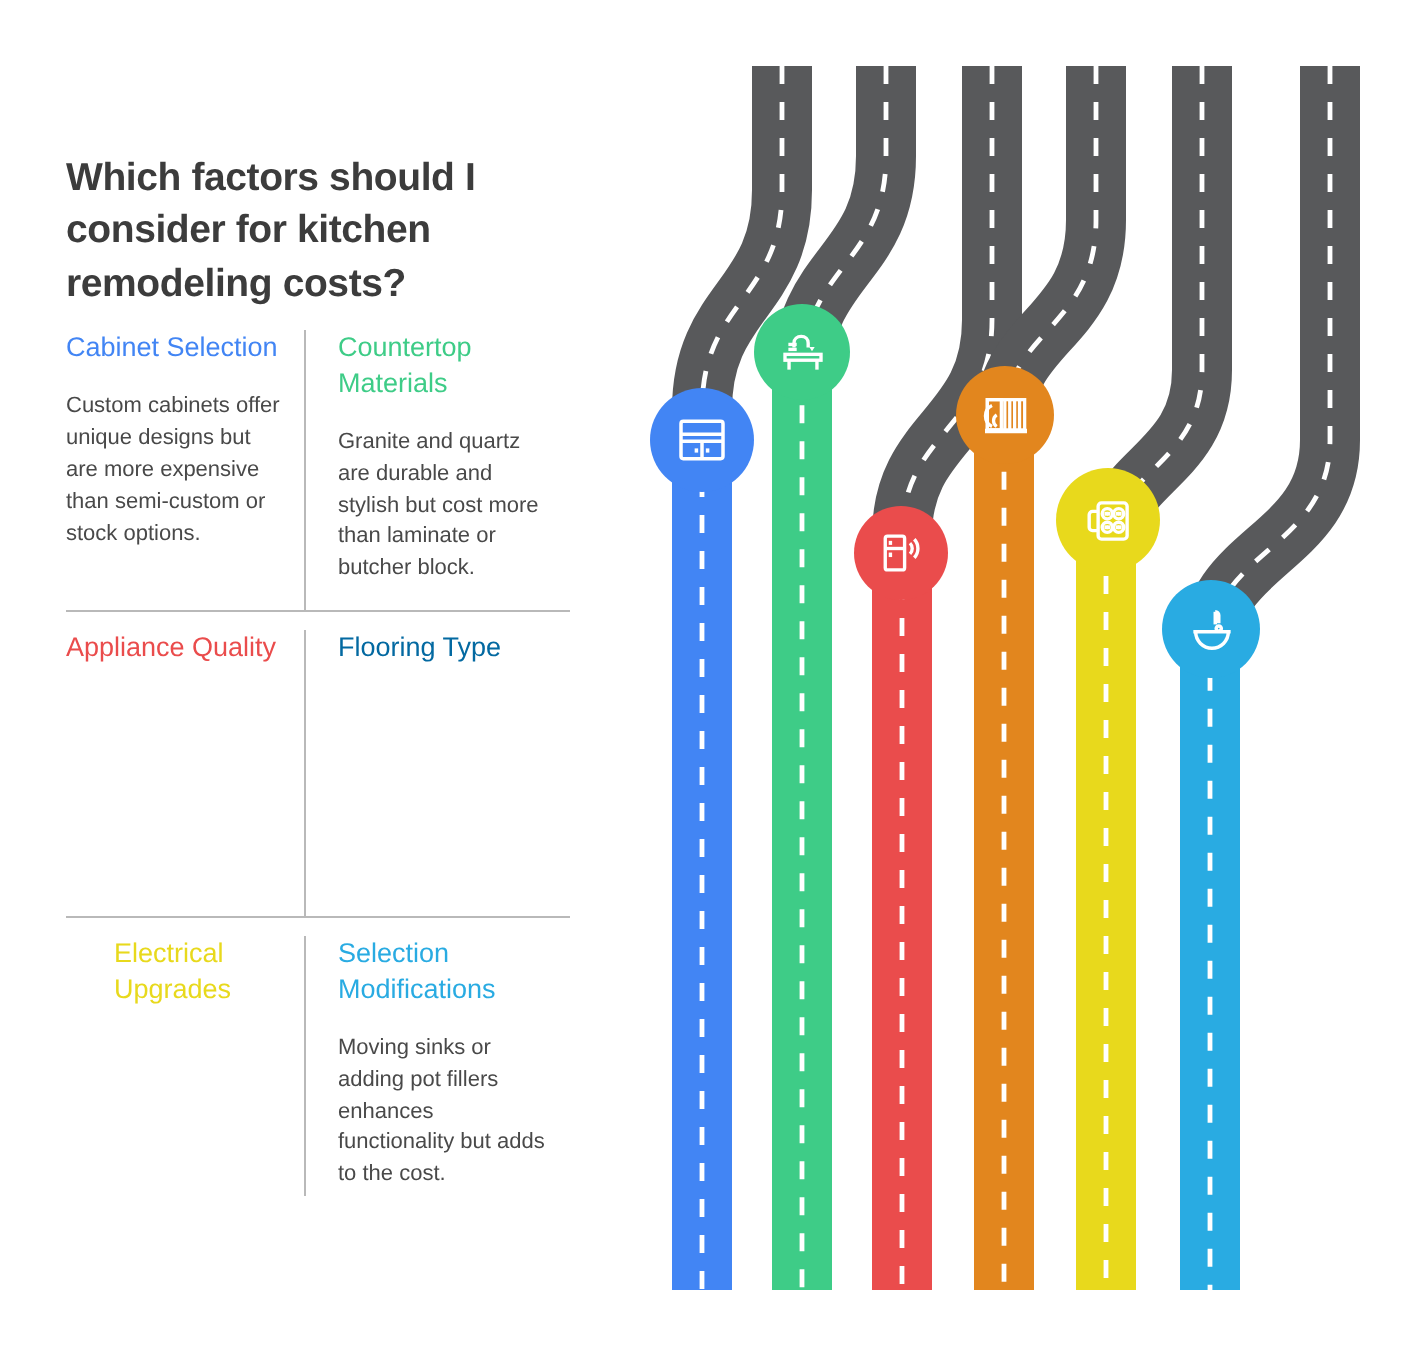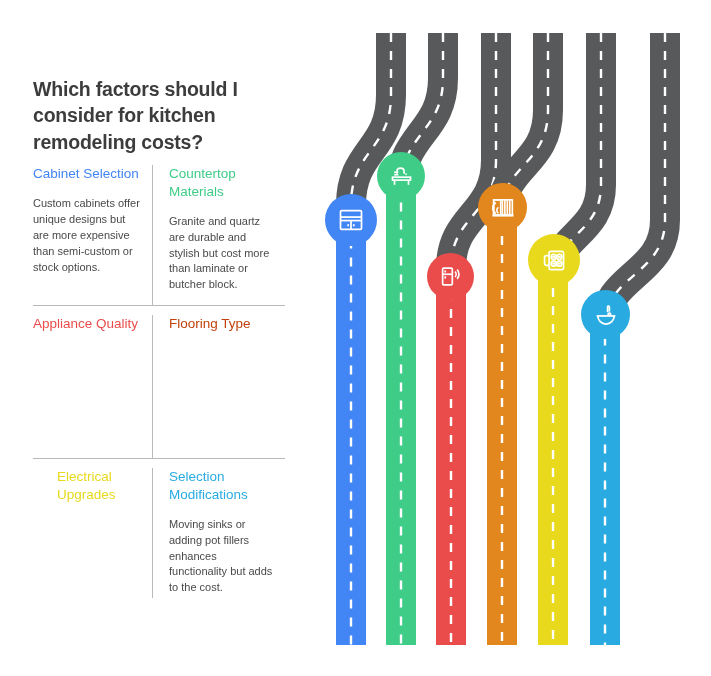--- a/index.html
+++ b/index.html
@@ -80,21 +80,21 @@
     <div class="cell col1 row0">
       <div class="cell-title" style="color:#3ECC87;">Countertop Materials</div>
       <div class="cell-body">Granite and quartz are durable and stylish but cost more than laminate or butcher block.</div>
     </div>
 
     <div class="cell col0 row1">
       <div class="cell-title" style="color:#EA4C4C;">Appliance Quality</div>
     </div>
 
     <div class="cell col1 row1">
-      <div class="cell-title" style="color:#c2410c;">Flooring Type</div>
+      <div class="cell-title" style="color:#0369a1;">Flooring Type</div>
     </div>
 
     <div class="cell col0 row2">
       <div class="cell-title" style="color:#E8D91C;margin-left:24px;">Electrical Upgrades</div>
     </div>
 
     <div class="cell col1 row2">
       <div class="cell-title" style="color:#29ABE2;">Selection Modifications</div>
       <div class="cell-body">Moving sinks or adding pot fillers enhances functionality but adds to the cost.</div>
     </div>

